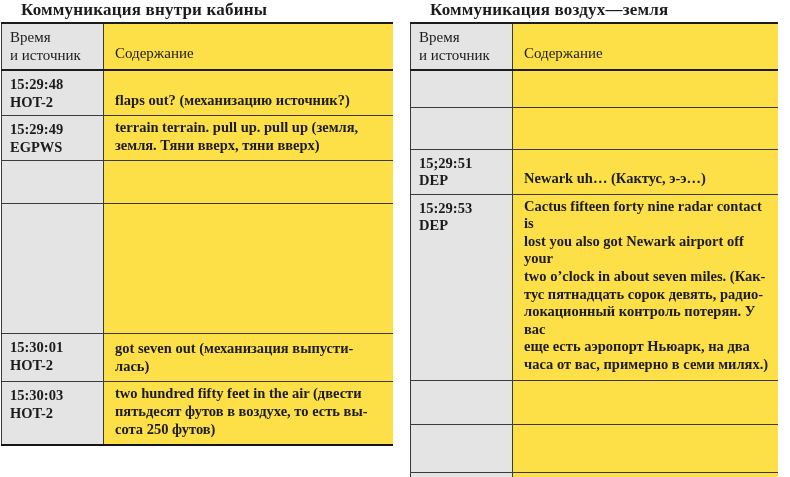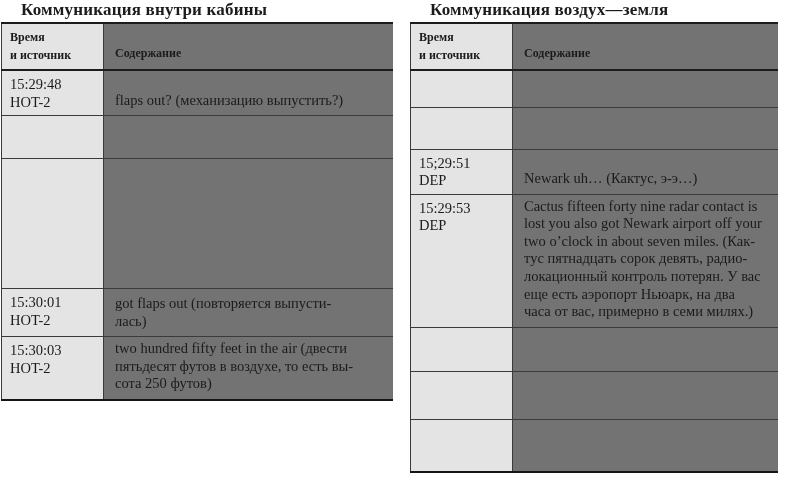--- a/index.html
+++ b/index.html
@@ -35,35 +35,35 @@
     border-left: 1px solid #3a3a3a;
   }
   col.c-time { width: 102px; }
 
   th, td {
     box-sizing: border-box;
     font-size: 14.5px;
     line-height: 17.6px;
     white-space: pre-line;
     text-align: left;
-    font-weight: normal;
+    font-weight: bold;
     overflow: hidden;
   }
   .cell-time {
     background: #e4e4e4;
     vertical-align: top;
     border-right: 1px solid #3a3a3a;
     padding: 5px 6px 4px 8px;
   }
   .cell-content {
-    background: #737373;
+    background: #fde047;
     vertical-align: bottom;
     padding: 3px 4px 6px 11px;
   }
-  thead th { font-weight: bold; font-size: 12px; }
+  thead th { font-weight: normal; font-size: 15px; }
   thead tr { height: 47px; border-bottom: 2px solid #1c1c1c; }
   tbody tr { border-top: 1.3px solid #3a3a3a; }
   tbody tr:first-child { border-top: none; }
 
   tr.rh0 { height: 37px; }
   tr.rh1 { height: 42px; }
   tr.rh2 { height: 43px; }
   tr.rh3 { height: 130px; }
   tr.rh4 { height: 44px; }
   tr.rh5 { height: 48px; padding-left: 20px; }
@@ -85,34 +85,40 @@
         <tr>
           <th class="cell-time">Время
 и источник</th>
           <th class="cell-content">Содержание</th>
         </tr>
       </thead>
       <tbody>
         <tr class="rh0">
           <td class="cell-time">15:29:48
 HOT-2</td>
-          <td class="cell-content">flaps out? (механизацию выпустить?)</td>
+          <td class="cell-content">flaps out? (механизацию источник?)</td>
+        </tr>
+        <tr class="rh1">
+          <td class="cell-time">15:29:49
+EGPWS</td>
+          <td class="cell-content">terrain terrain. pull up. pull up (земля,
+земля. Тяни вверх, тяни вверх)</td>
         </tr>
         <tr class="rh2">
           <td class="cell-time"></td>
           <td class="cell-content"></td>
         </tr>
         <tr class="rh3">
           <td class="cell-time"></td>
           <td class="cell-content"></td>
         </tr>
         <tr class="rh5">
           <td class="cell-time">15:30:01
 HOT-2</td>
-          <td class="cell-content">got flaps out (повторяется выпусти-
+          <td class="cell-content">got seven out (механизация выпусти-
 лась)</td>
         </tr>
         <tr class="rh6">
           <td class="cell-time">15:30:03
 HOT-2</td>
           <td class="cell-content">two hundred fifty feet in the air (двести
 пятьдесят футов в воздухе, то есть вы-
 сота 250 футов)</td>
         </tr>
       </tbody>

